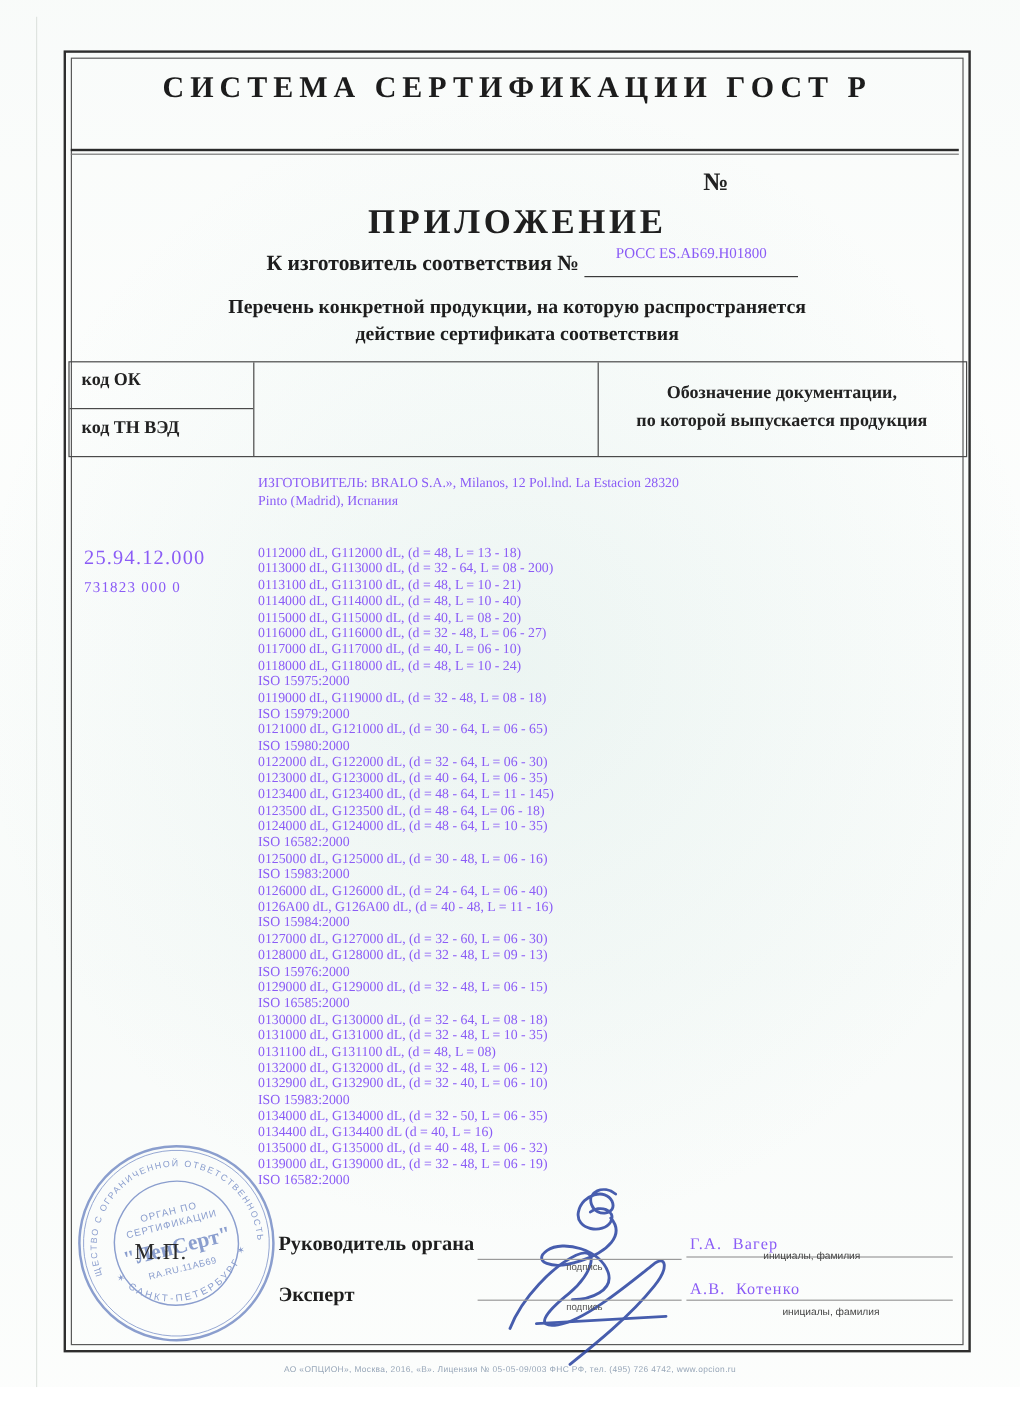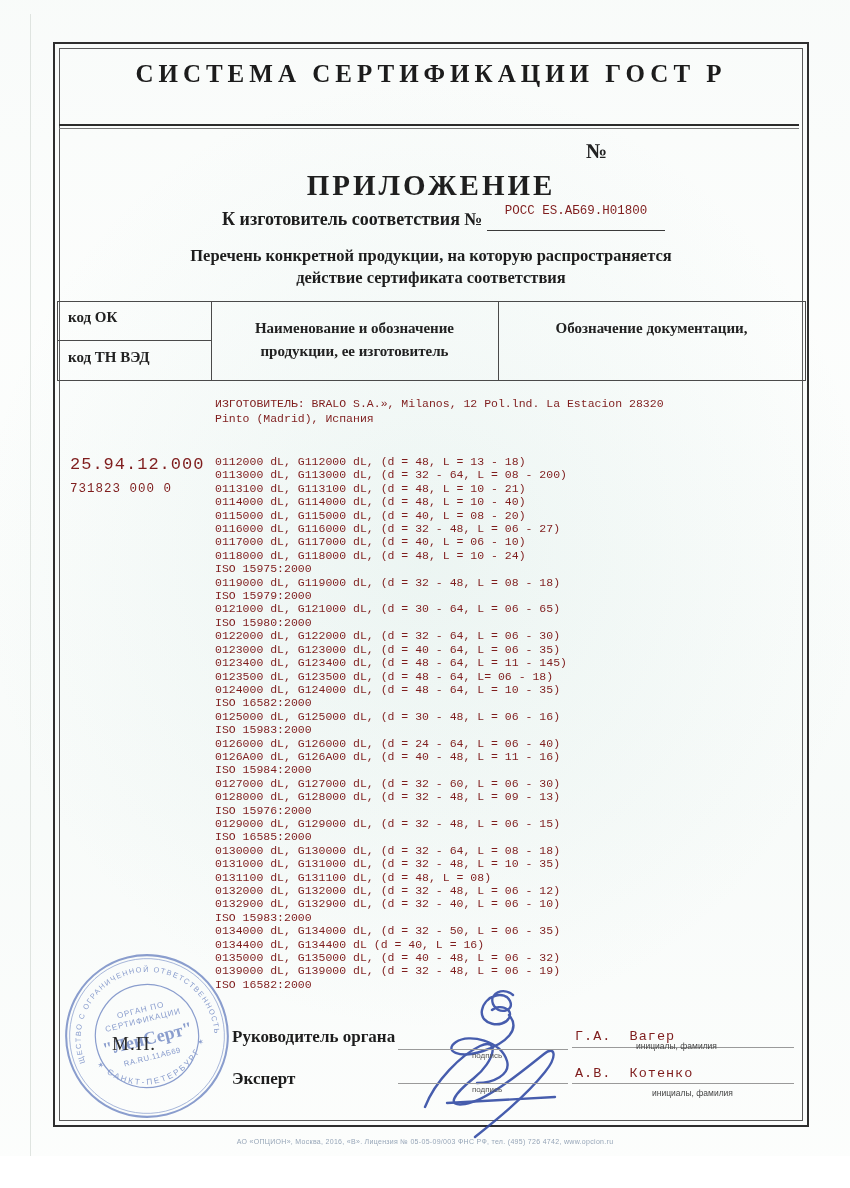--- a/index.html
+++ b/index.html
@@ -28,21 +28,21 @@
   .sub1{top:246px;font-size:16.5px;font-weight:bold;color:#1d1d1d;}
   .sub2{top:268px;font-size:16.5px;font-weight:bold;color:#1d1d1d;}
   .tbl{left:57px;top:301px;width:747px;height:78px;border:1.5px solid #4a4a4a;}
   .tbl .v1{position:absolute;left:153px;top:0;height:100%;width:0;border-left:1px solid #4a4a4a;}
   .tbl .v2{position:absolute;left:440px;top:0;height:100%;width:0;border-left:1px solid #4a4a4a;}
   .tbl .h1{position:absolute;left:0;top:38px;width:153px;height:0;border-top:1px solid #4a4a4a;}
   .tbl .c1a{position:absolute;left:10px;top:7px;font-size:15px;font-weight:600;color:#222;}
   .tbl .c1b{position:absolute;left:10px;top:47px;font-size:15px;font-weight:600;color:#222;}
   .tbl .c2{position:absolute;left:153px;top:15px;width:287px;text-align:center;font-size:15px;font-weight:600;line-height:1.5;color:#222;}
   .tbl .c3{position:absolute;left:440px;top:15px;width:307px;text-align:center;font-size:15px;font-weight:600;line-height:1.5;color:#222;}
-  .mono{font-family:Liberation Mono, monospace;color:#7f1d1d;white-space:pre;}
+  .mono{font-family:Liberation Serif, serif;color:#8b5cf6;white-space:pre;}
   .mfr1{left:215px;top:397px;font-size:11.5px;}
   .mfr2{left:215px;top:412px;font-size:11.5px;}
   .code-ok{left:70px;top:455px;font-size:17px;letter-spacing:1px;}
   .code-tnved{left:70px;top:482px;font-size:12.5px;letter-spacing:1px;}
   #products{left:215px;top:455px;font-size:11.5px;line-height:13.4px;}
   .role1{left:232px;top:1027px;font-size:17px;font-weight:bold;color:#1d1d1d;}
   .role2{left:232px;top:1069px;font-size:17px;font-weight:bold;color:#1d1d1d;}
   .sigline1{left:398px;top:1049px;width:170px;height:0;border-top:1px solid #9a9a9a;}
   .sigline2{left:398px;top:1083px;width:170px;height:0;border-top:1px solid #9a9a9a;}
   .podpis{font-family:"Liberation Sans",sans-serif;font-size:8px;color:#555;}
@@ -85,26 +85,23 @@
 
   <div class="abs ctr sub1">Перечень конкретной продукции,  на которую распространяется</div>
   <div class="abs ctr sub2">действие сертификата соответствия</div>
 
   <div class="abs tbl">
     <div class="v1"></div>
     <div class="v2"></div>
     <div class="h1"></div>
     <div class="c1a">код ОК</div>
     <div class="c1b">код ТН ВЭД</div>
-    <div class="c2">
-      <div>Наименование и обозначение</div>
-      <div>продукции, ее изготовитель</div>
-    </div>
     <div class="c3">
       <div>Обозначение документации,</div>
+      <div>по которой выпускается продукция</div>
     </div>
   </div>
 
   <div class="abs mono mfr1">ИЗГОТОВИТЕЛЬ: BRALO S.A.», Milanos, 12 Pol.lnd. La Estacion 28320</div>
   <div class="abs mono mfr2">Pinto (Madrid), Испания</div>
 
   <div class="abs mono code-ok">25.94.12.000</div>
   <div class="abs mono code-tnved">731823 000 0</div>
 
   <div id="products" class="abs mono"><div>0112000 dL, G112000 dL, (d = 48, L = 13 - 18)</div><div>0113000 dL, G113000 dL, (d = 32 - 64, L = 08 - 200)</div><div>0113100 dL, G113100 dL, (d = 48, L = 10 - 21)</div><div>0114000 dL, G114000 dL, (d = 48, L = 10 - 40)</div><div>0115000 dL, G115000 dL, (d = 40, L = 08 - 20)</div><div>0116000 dL, G116000 dL, (d = 32 - 48, L = 06 - 27)</div><div>0117000 dL, G117000 dL, (d = 40, L = 06 - 10)</div><div>0118000 dL, G118000 dL, (d = 48, L = 10 - 24)</div><div>ISO 15975:2000</div><div>0119000 dL, G119000 dL, (d = 32 - 48, L = 08 - 18)</div><div>ISO 15979:2000</div><div>0121000 dL, G121000 dL, (d = 30 - 64, L = 06 - 65)</div><div>ISO 15980:2000</div><div>0122000 dL, G122000 dL, (d = 32 - 64, L = 06 - 30)</div><div>0123000 dL, G123000 dL, (d = 40 - 64, L = 06 - 35)</div><div>0123400 dL, G123400 dL, (d = 48 - 64, L = 11 - 145)</div><div>0123500 dL, G123500 dL, (d = 48 - 64, L= 06 - 18)</div><div>0124000 dL, G124000 dL, (d = 48 - 64, L = 10 - 35)</div><div>ISO 16582:2000</div><div>0125000 dL, G125000 dL, (d = 30 - 48, L = 06 - 16)</div><div>ISO 15983:2000</div><div>0126000 dL, G126000 dL, (d = 24 - 64, L = 06 - 40)</div><div>0126A00 dL, G126A00 dL, (d = 40 - 48, L = 11 - 16)</div><div>ISO 15984:2000</div><div>0127000 dL, G127000 dL, (d = 32 - 60, L = 06 - 30)</div><div>0128000 dL, G128000 dL, (d = 32 - 48, L = 09 - 13)</div><div>ISO 15976:2000</div><div>0129000 dL, G129000 dL, (d = 32 - 48, L = 06 - 15)</div><div>ISO 16585:2000</div><div>0130000 dL, G130000 dL, (d = 32 - 64, L = 08 - 18)</div><div>0131000 dL, G131000 dL, (d = 32 - 48, L = 10 - 35)</div><div>0131100 dL, G131100 dL, (d = 48, L = 08)</div><div>0132000 dL, G132000 dL, (d = 32 - 48, L = 06 - 12)</div><div>0132900 dL, G132900 dL, (d = 32 - 40, L = 06 - 10)</div><div>ISO 15983:2000</div><div>0134000 dL, G134000 dL, (d = 32 - 50, L = 06 - 35)</div><div>0134400 dL, G134400 dL (d = 40, L = 16)</div><div>0135000 dL, G135000 dL, (d = 40 - 48, L = 06 - 32)</div><div>0139000 dL, G139000 dL, (d = 32 - 48, L = 06 - 19)</div><div>ISO 16582:2000</div></div>

